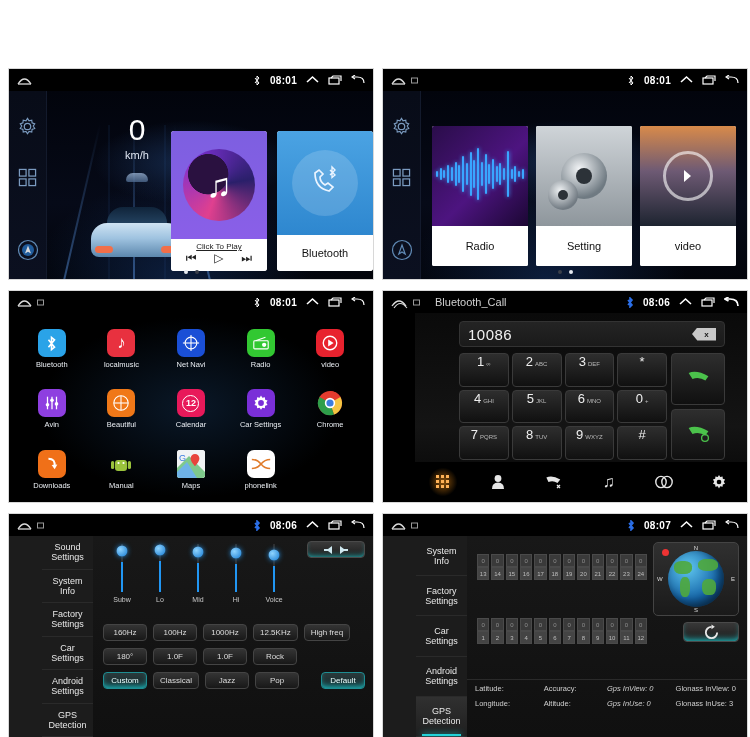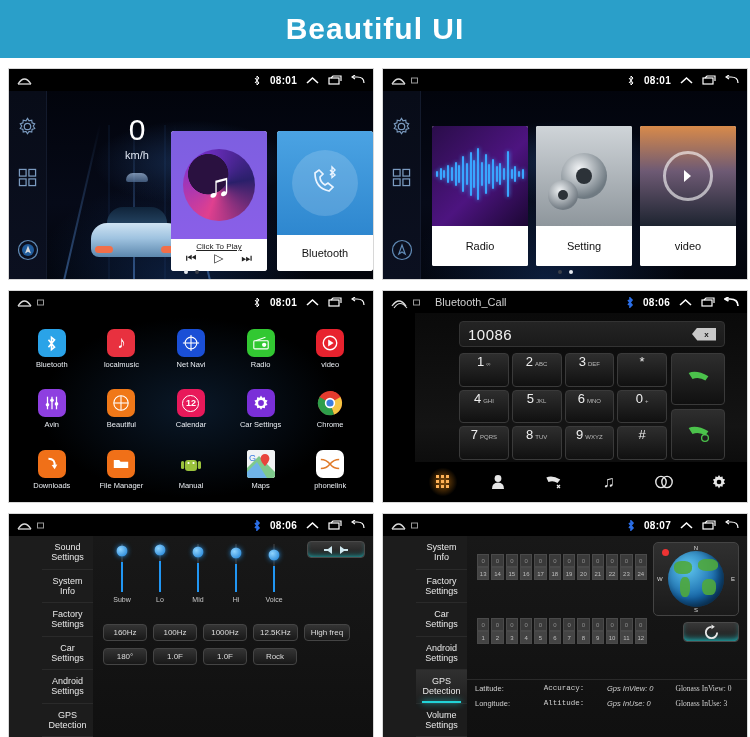--- a/index.html
+++ b/index.html
@@ -38,21 +38,21 @@
     border: 1px solid #d8d8d8;
   }
 
   
   .statusbar {
     position: absolute; top: 0; left: 0; right: 0; height: 22px;
     background: #000; display: flex; align-items: center;
     padding: 0 8px; z-index: 5;
   }
   .sb-left { display: flex; align-items: center; gap: 5px; }
-  .sb-right { margin-left: auto; display: flex; align-items: center; gap: 9px; }
+  .sb-right { margin-left: auto; display: flex; gap: 9px; }
   .sb-time { color: #fff; font-size: 10px; font-weight: bold; letter-spacing: .3px; }
   .sb-title { color: #cfcfcf; font-size: 11px; margin-left: 10px; }
   .ico { display: inline-block; }
   .ico svg { display: block; }
 
   
   .dash { position: absolute; inset: 22px 0 0 0;
     background:
       radial-gradient(ellipse 140px 60px at 50% 38%, rgba(40,80,140,.45), transparent 70%),
       radial-gradient(ellipse 200px 140px at 45% 100%, rgba(20,50,100,.55), transparent 70%),
@@ -249,30 +249,27 @@
   .cdir.w { left: 3px; top: 50%; transform: translateY(-50%); }
   .cdir.e { right: 3px; top: 50%; transform: translateY(-50%); }
   .redsat { position: absolute; left: 8px; top: 6px; width: 7px; height: 7px; border-radius: 50%; background: #e33; }
   .refreshbtn { position: absolute; right: 8px; top: 86px; width: 56px; height: 20px;
     background: linear-gradient(#383838, #1b1b1b); border: 1px solid #4a4a4a; border-radius: 4px;
     display: flex; align-items: center; justify-content: center; box-shadow: inset 0 -5px 7px -4px #22d3d8; }
   .gpsinfo { position: absolute; left: 0; right: 0; bottom: 0; height: 58px; border-top: 1px solid #2a2a2a; padding: 4px 8px; }
   .gpsinfo .ptime { color: #dcdcdc; font-size: 7.5px; margin-bottom: 5px; }
   .gpsrow { display: flex; margin-bottom: 6px; }
   .gpsrow div { color: #cfcfcf; font-size: 7.5px; }
-  .gc1 { width: 26%; } .gc2 { width: 24%; font-family: Liberation Mono, monospace; } .gc3 { width: 26%; font-style: italic; } .gc4 { width: 24%; font-family: Liberation Serif, serif; }
+  .gc1 { width: 26%; } .gc2 { width: 24%; } .gc3 { width: 26%; font-style: italic; } .gc4 { width: 24%; }
 </style>
 </head>
 <body>
 
 <div class="page">
 
-  <div class="banner">
-    <div class="banner-title">Beautiful  UI</div>
-  </div>
 
   <div class="grid">
 
     <div class="screen">
       <div class="statusbar">
         <div class="sb-left">
           <span class="ico">
             <svg width="15" height="11" viewBox="0 0 15 11">
                 <path d="M1 9 Q7.5 -1 14 9" fill="none" stroke="#dcdcdc" stroke-width="1.3"></path>
                 <line x1="1" y1="9" x2="14" y2="9" stroke="#dcdcdc" stroke-width="1.3"></line>
@@ -659,28 +656,20 @@
           <div class="app">
             <div class="app-icon" style="background:#f07018">
               <svg width="16" height="16" viewBox="0 0 18 18">
                   <path d="M5 3 Q13 3 12 12" fill="none" stroke="#fff" stroke-width="2.2"></path>
                   <path d="M8.6 10 L12 15 L15 9.5 Z" fill="#fff"></path>
                 </svg>
             </div>
             <div class="app-label">Downloads</div>
           </div>
 
-          <div class="app">
-            <div class="app-icon" style="background:#f07018">
-              <svg width="18" height="15" viewBox="0 0 20 16">
-                  <path d="M2 4 L8 4 L9.5 6 L18 6 L18 13 L2 13 Z" fill="#fff"></path>
-                </svg>
-            </div>
-            <div class="app-label">File Manager</div>
-          </div>
 
           <div class="app">
             <div class="app-icon" style="background:transparent">
               <svg width="24" height="24" viewBox="0 0 24 24">
                   <rect x="6" y="8" width="12" height="11" rx="3" fill="#9ac23c"></rect>
                   <rect x="2" y="9" width="3.2" height="8" rx="1.6" fill="#9ac23c"></rect>
                   <rect x="18.8" y="9" width="3.2" height="8" rx="1.6" fill="#9ac23c"></rect>
                   <circle cx="9.5" cy="11" r="1.1" fill="#fff"></circle>
                   <circle cx="14.5" cy="11" r="1.1" fill="#fff"></circle>
                 </svg>
@@ -982,20 +971,27 @@
             <div class="eqbtn">High freq</div>
           </div>
 
           <div class="eqrow" style="top:112px">
             <div class="eqbtn">180°</div>
             <div class="eqbtn">1.0F</div>
             <div class="eqbtn">1.0F</div>
             <div class="eqbtn">Rock</div>
           </div>
 
+          <div class="eqrow" style="top:136px">
+            <div class="eqbtn sel">Custom</div>
+            <div class="eqbtn">Classical</div>
+            <div class="eqbtn">Jazz</div>
+            <div class="eqbtn">Pop</div>
+            <div class="eqbtn sel right">Default</div>
+          </div>
         </div>
       </div>
     </div>
 
     <div class="screen">
       <div class="statusbar">
         <div class="sb-left">
           <span class="ico">
             <svg width="15" height="11" viewBox="0 0 15 11">
                 <path d="M1 9 Q7.5 -1 14 9" fill="none" stroke="#dcdcdc" stroke-width="1.3"></path>
@@ -1035,21 +1031,20 @@
         </div>
       </div>
 
       <div class="settings">
         <div class="set-side">
           <div class="set-item">System Info</div>
           <div class="set-item">Factory Settings</div>
           <div class="set-item">Car Settings</div>
           <div class="set-item">Android Settings</div>
           <div class="set-item active">GPS Detection</div>
-          <div class="set-item">Volume Settings</div>
         </div>
 
         <div class="set-body">
 
           <div class="satblock" style="top:18px">
             <div class="satrow">
               <div class="satcell">0</div>
               <div class="satcell">0</div>
               <div class="satcell">0</div>
               <div class="satcell">0</div>

